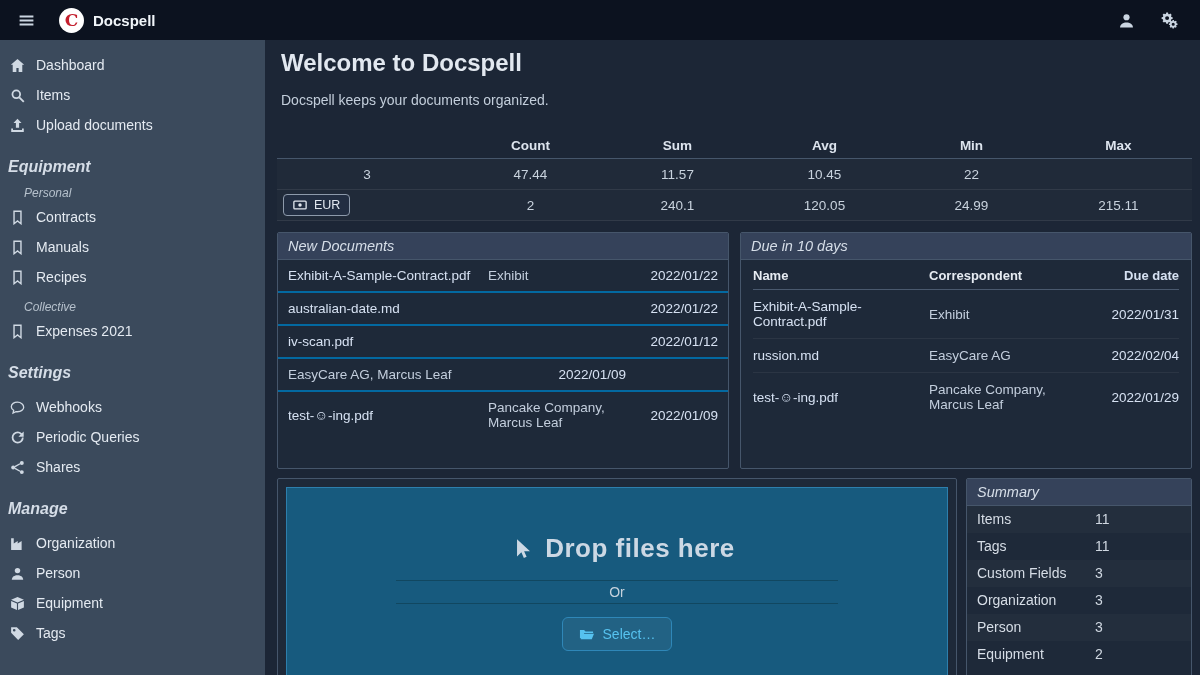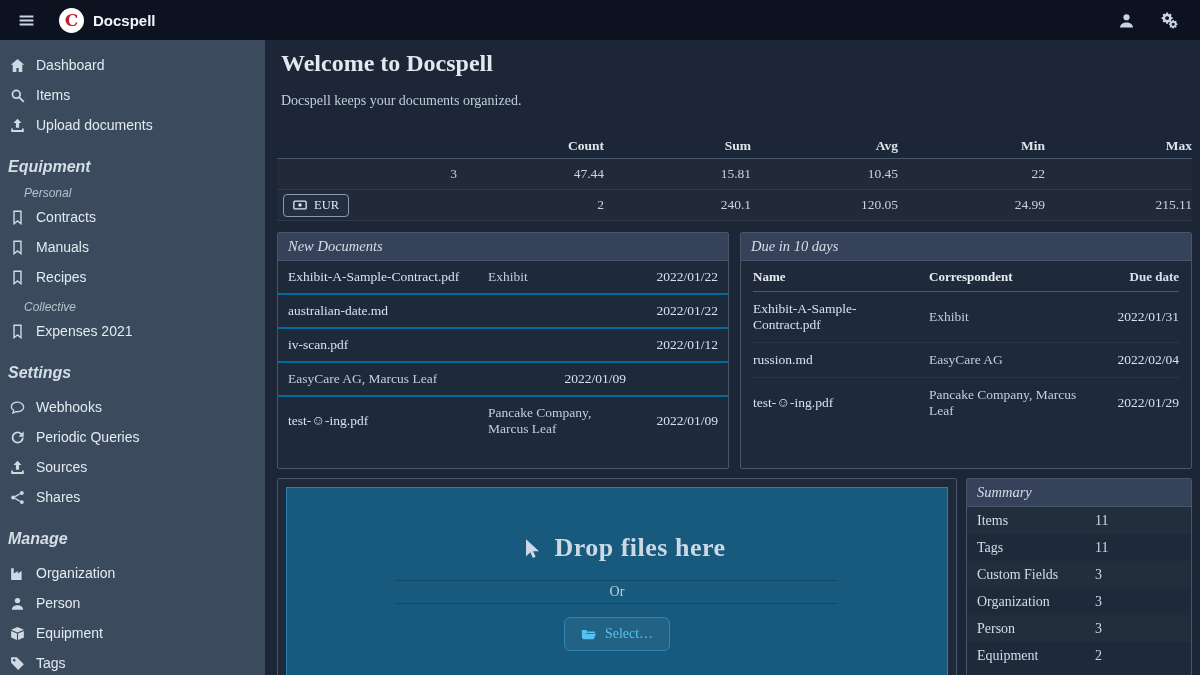--- a/index.html
+++ b/index.html
@@ -45,29 +45,29 @@
   .sbitem {
     display: flex; align-items: center; gap: 11px;
     height: 30px; padding: 0 10px;
     color: #e4eaf1; font-size: 14px; cursor: pointer; text-decoration: none;
   }
   .sbitem svg { width: 15px; height: 15px; flex: none; color: #d0d9e3; }
   .sbheading { font-style: italic; font-weight: bold; font-size: 16px; color: #d5dde7; margin: 18px 8px 10px 8px; }
   .sbsub { font-style: italic; font-size: 12px; color: #b6c1cc; margin: 8px 8px 2px 24px; }
 
   
-  .main { flex: 1; padding: 8px 8px 0 12px; overflow: hidden; font-family: Liberation Serif, serif; }
+  .main { flex: 1; padding: 8px 8px 0 12px; overflow: hidden; }
   .welcome { font-size: 24px; line-height: 30px; color: #e2e8f0; font-weight: bold; margin-left: 4px; }
   .subtitle { margin: 14px 0 0 4px; font-size: 14px; line-height: 17px; color: #c3cedb; }
 
   
   .stats { margin-top: 24px; }
   .stats-row { display: grid; grid-template-columns: 180px 1fr 1fr 1fr 1fr 1fr; align-items: center; }
   .stats-head { height: 26px; font-weight: bold; color: #dde4ee; font-size: 13px; border-bottom: 1px solid #46566b; }
-  .stats-cell { text-align: right; font-size: 13.5px; }
+  .stats-cell { text-align: center; font-size: 13.5px; }
   .stats-row.datarow { height: 31px; border-bottom: 1px solid rgba(255,255,255,0.08); background: rgba(255,255,255,0.02); }
   .badgecol { text-align: left; padding-left: 6px; }
   .badge {
     display: inline-flex; align-items: center; gap: 7px;
     padding: 3px 9px; border: 1px solid #8d9aab; border-radius: 4px;
     background: #222e42; color: #e2e8f0; font-size: 12.5px;
   }
   .badge svg { width: 14px; height: 14px; }
 
   
@@ -276,26 +276,20 @@
       <span>Webhooks</span>
     </a>
     <a class="sbitem">
       <svg>
           <use href="#i-history"></use>
         </svg>
       <span>Periodic Queries</span>
     </a>
     <a class="sbitem">
       <svg>
-          <use href="#i-upload"></use>
-        </svg>
-      <span>Sources</span>
-    </a>
-    <a class="sbitem">
-      <svg>
           <use href="#i-share"></use>
         </svg>
       <span>Shares</span>
     </a>
 
     <div class="sbheading">Manage</div>
     <a class="sbitem">
       <svg>
           <use href="#i-industry"></use>
         </svg>
@@ -330,21 +324,21 @@
         <div class="stats-cell badgecol"></div>
         <div class="stats-cell">Count</div>
         <div class="stats-cell">Sum</div>
         <div class="stats-cell">Avg</div>
         <div class="stats-cell">Min</div>
         <div class="stats-cell">Max</div>
       </div>
       <div class="stats-row datarow">
         <div class="stats-cell">3</div>
         <div class="stats-cell">47.44</div>
-        <div class="stats-cell">15.81</div>
+        <div class="stats-cell">11.57</div>
         <div class="stats-cell">10.45</div>
         <div class="stats-cell">22</div>
       </div>
       <div class="stats-row datarow">
         <div class="stats-cell badgecol">
           <span class="badge">
             <svg>
                 <use href="#i-money"></use>
               </svg>
             <span>EUR</span>

